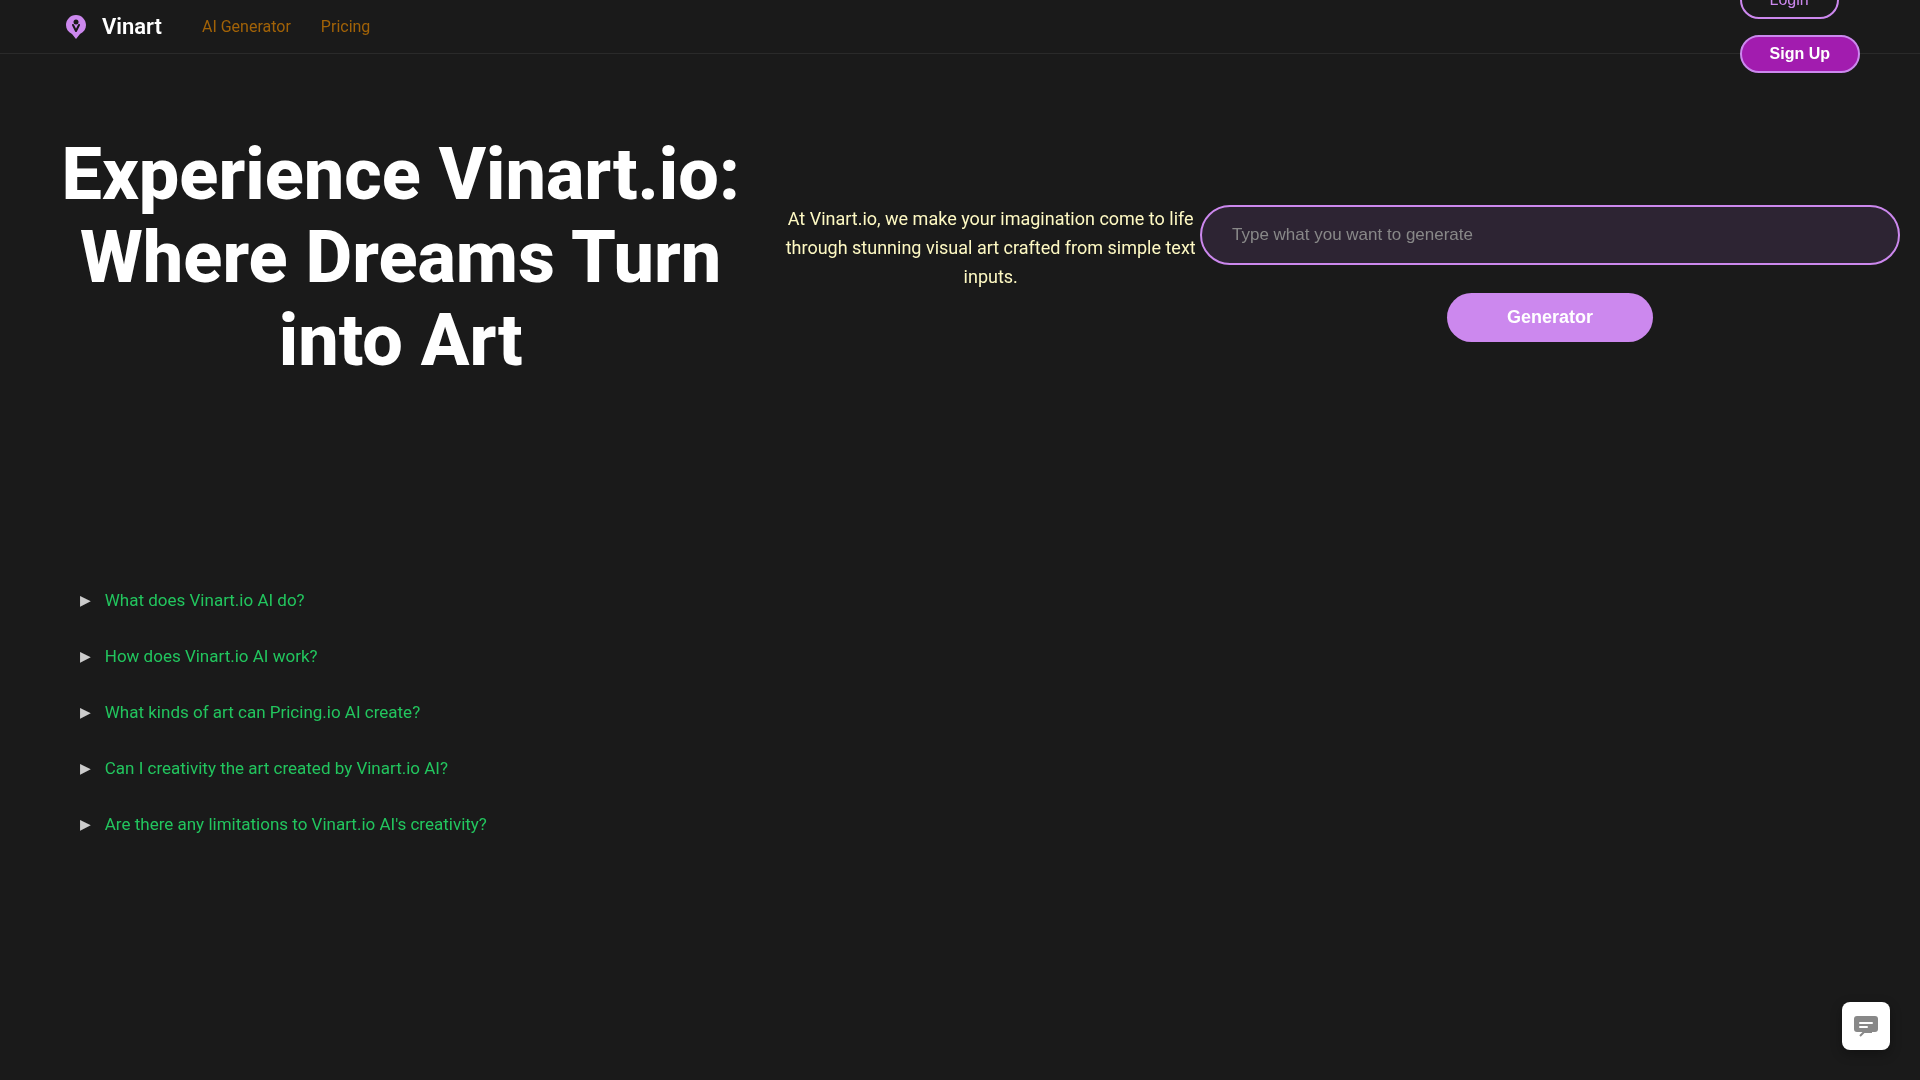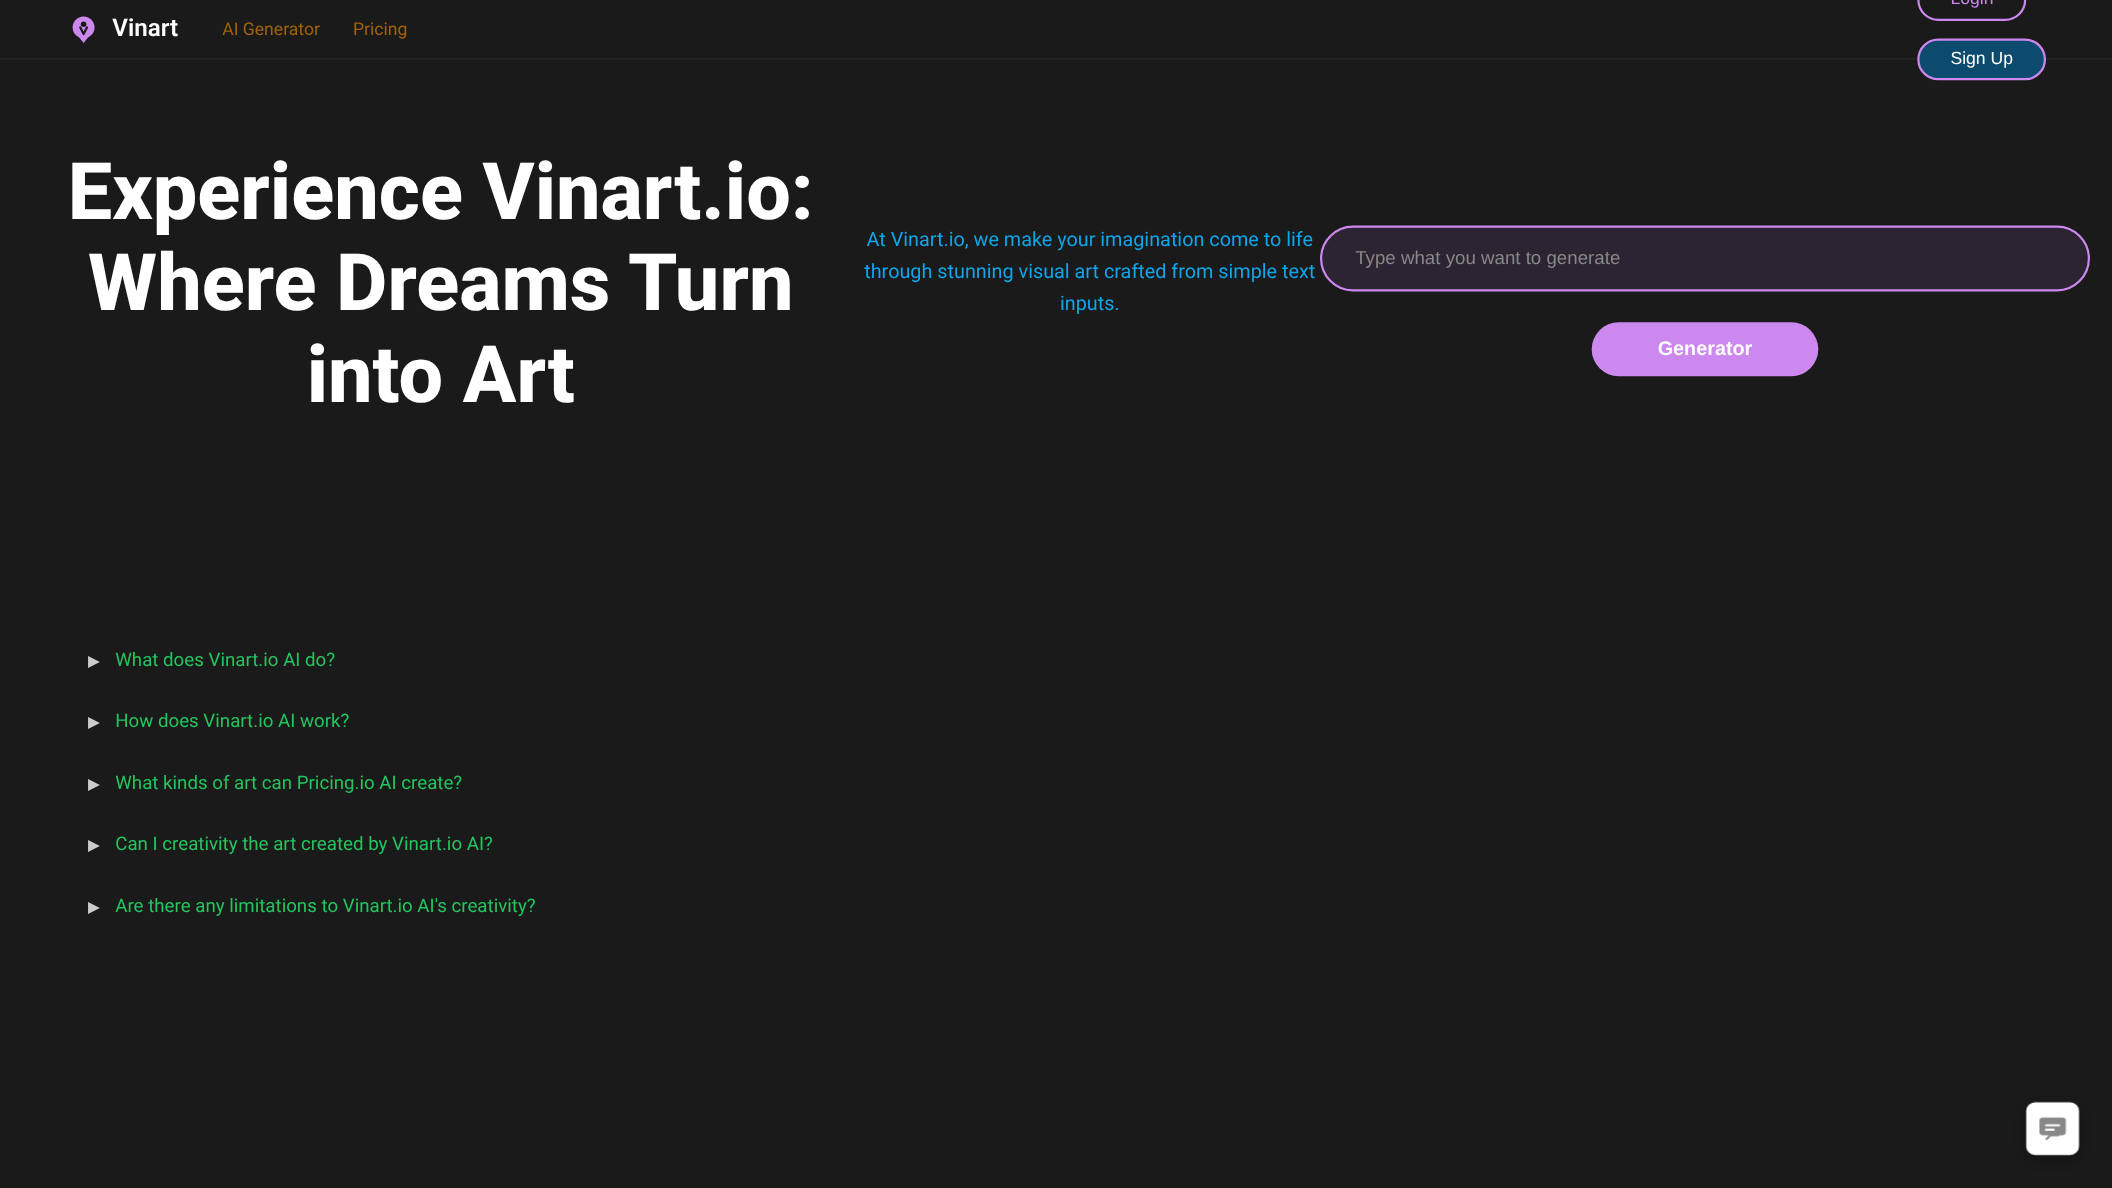--- a/index.html
+++ b/index.html
@@ -77,28 +77,28 @@
       color: #cc88ee;
       border: 2px solid #cc88ee;
       border-radius: 25px;
       padding: 8px 28px;
       font-size: 16px;
       cursor: pointer;
       font-weight: 500;
     }
 
     .btn-signup {
-      background: #0c4a6e;
+      background: #a21caf;
       color: #ffffff;
       border: 2px solid #cc88ee;
       border-radius: 25px;
       padding: 8px 28px;
       font-size: 16px;
       cursor: pointer;
-      font-weight: 400;
+      font-weight: 700;
     }
 
     
     .hero {
       display: flex;
       align-items: center;
       justify-content: center;
       text-align: center;
       padding: 80px 20px 60px;
     }
@@ -107,21 +107,21 @@
       font-size: 72px;
       font-weight: 800;
       line-height: 1.15;
       color: #ffffff;
       max-width: 900px;
       margin-bottom: 30px;
     }
 
     .hero-subtitle {
       font-size: 18px;
-      color: #0ea5e9;
+      color: #fef9c3;
       max-width: 500px;
       margin-bottom: 50px;
       line-height: 1.6;
     }
 
     
     .generate-form {
       display: flex;
       flex-direction: column;
       align-items: center;

